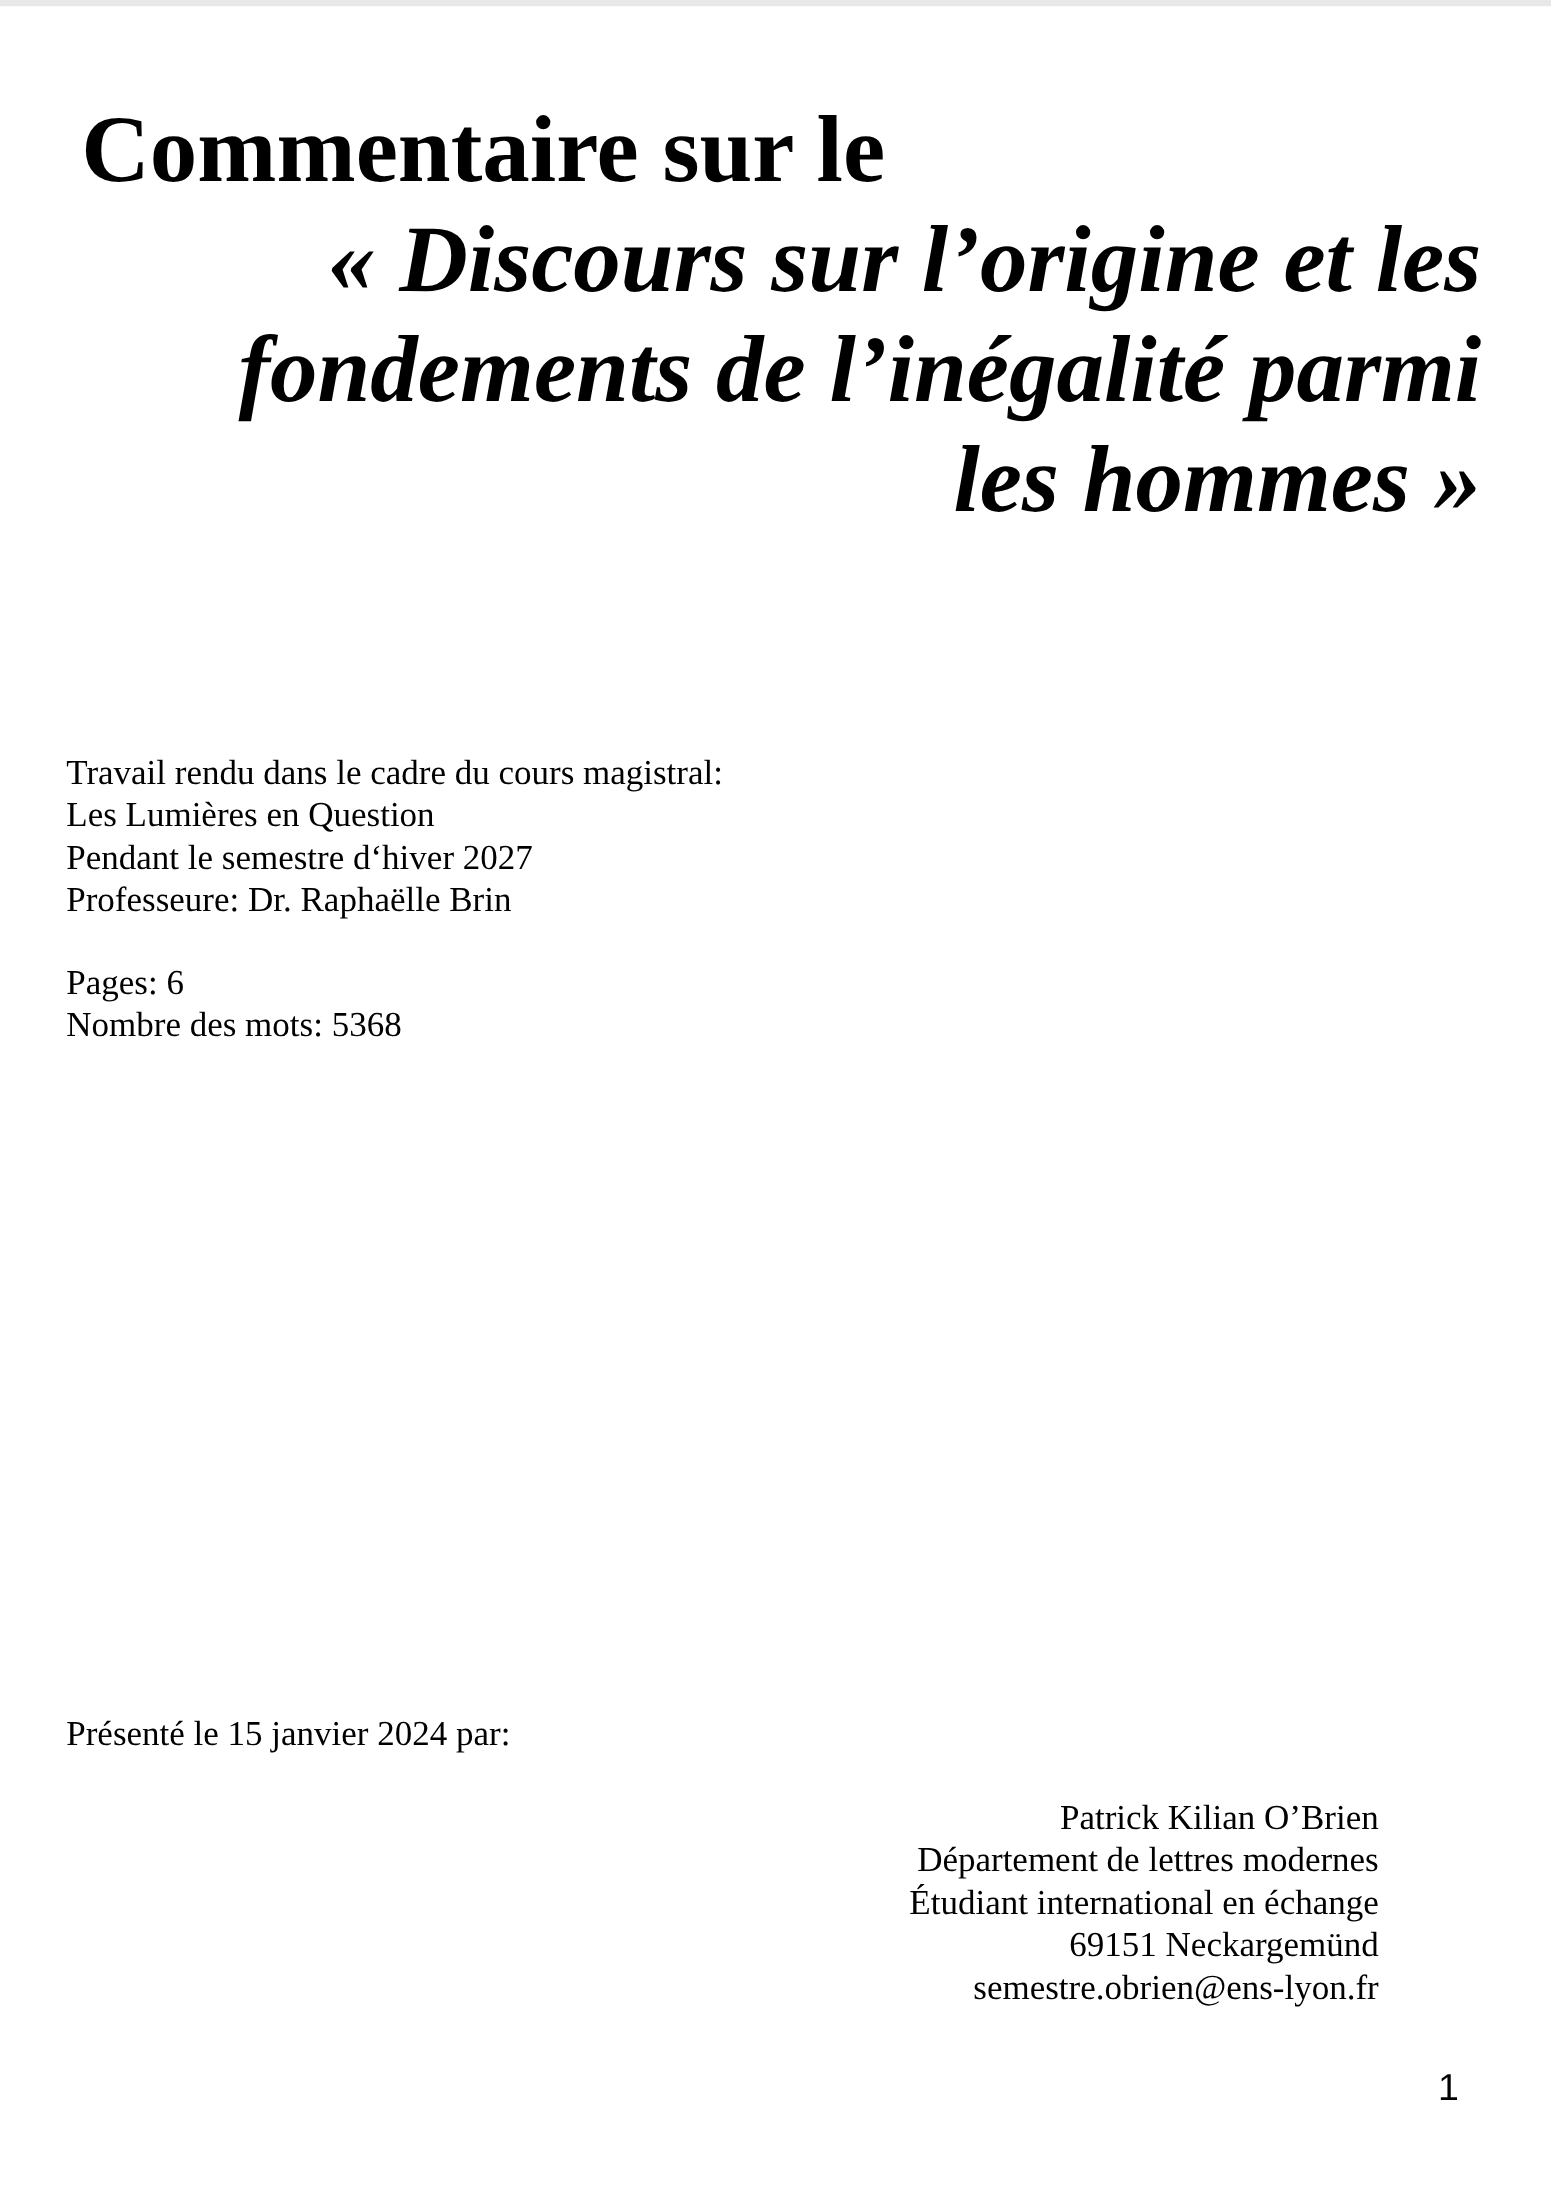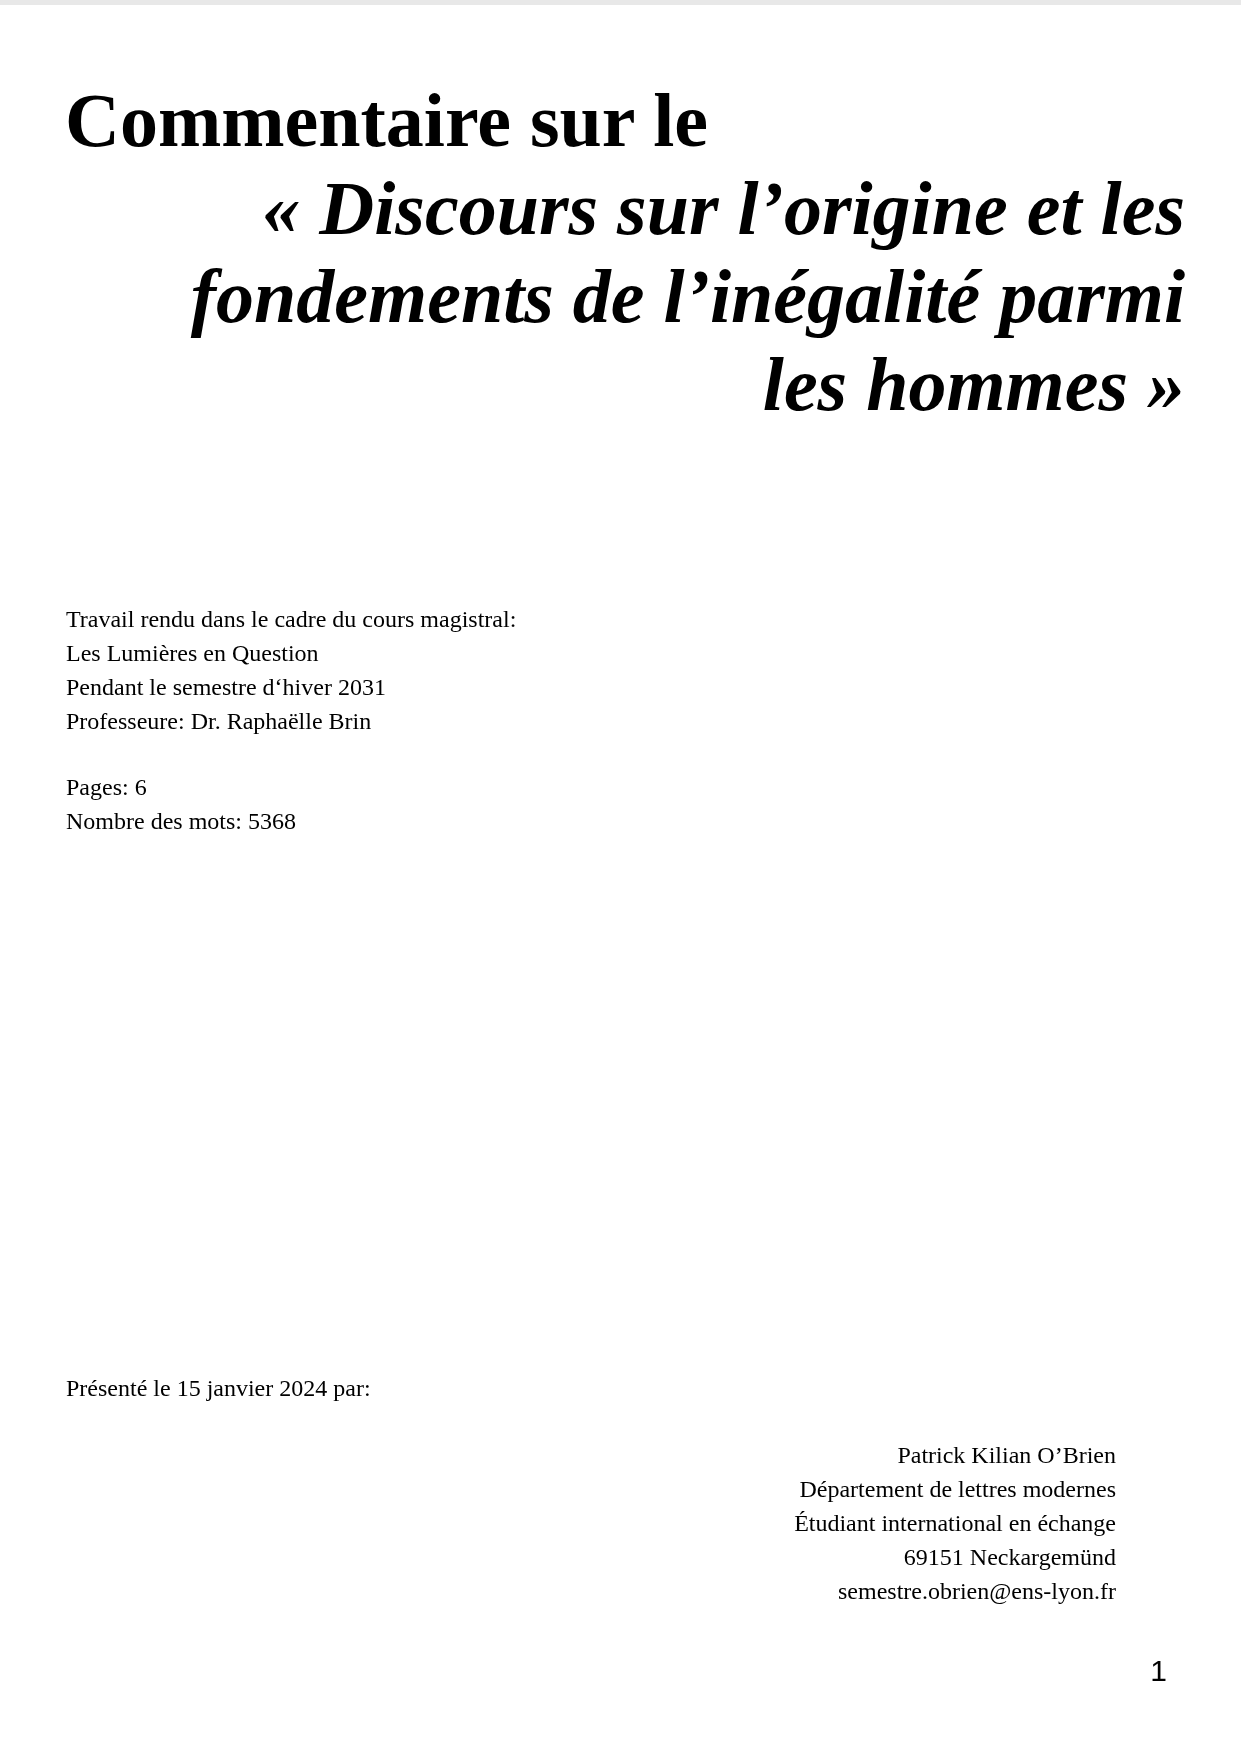--- a/index.html
+++ b/index.html
@@ -30,23 +30,23 @@
   .title-line {
     white-space: nowrap;
   }
   .title-italic .title-line,
   .title-line.italic {
     font-style: italic;
     text-align: right;
   }
   .text-block {
     position: absolute;
-    left: 66px;
+    left: 53px;
     width: 1050px;
-    font-size: 24px;
+    font-size: 28px;
     line-height: 34px;
     font-weight: normal;
   }
   .block-course   { top: 597px; }
   .block-stats    { top: 765px; }
   .block-presented{ top: 1366px; }
   .block-author   { top: 1433px; text-align: right; }
   .page-number {
     position: absolute;
     top: 1651px;
@@ -67,21 +67,21 @@
     <div class="title-italic">
         <div class="title-line">« Discours sur l’origine et les</div>
         <div class="title-line">fondements de l’inégalité parmi</div>
         <div class="title-line">les hommes »</div>
       </div>
   </div>
 
   <div class="text-block block-course">
       <div class="title-line">Travail rendu dans le cadre du cours magistral:</div>
       <div class="title-line">Les Lumières en Question</div>
-      <div class="title-line">Pendant le semestre d‘hiver 2031</div>
+      <div class="title-line">Pendant le semestre d‘hiver 2027</div>
       <div class="title-line">Professeure: Dr. Raphaëlle Brin</div>
     </div>
 
   <div class="text-block block-stats">
       <div class="title-line">Pages: 6</div>
       <div class="title-line">Nombre des mots: 5368</div>
     </div>
 
   <div class="text-block block-presented">Présenté le 15 janvier 2024 par:</div>
 

